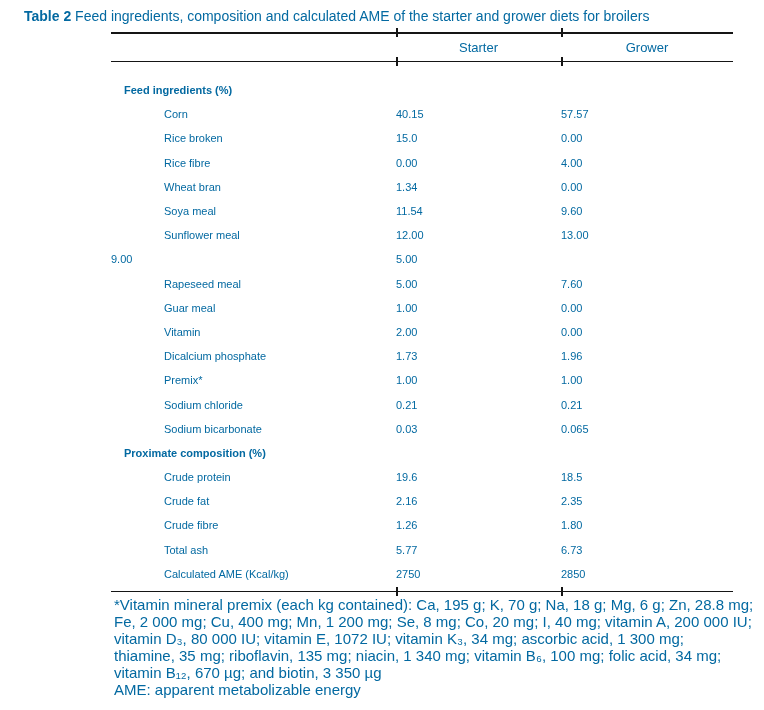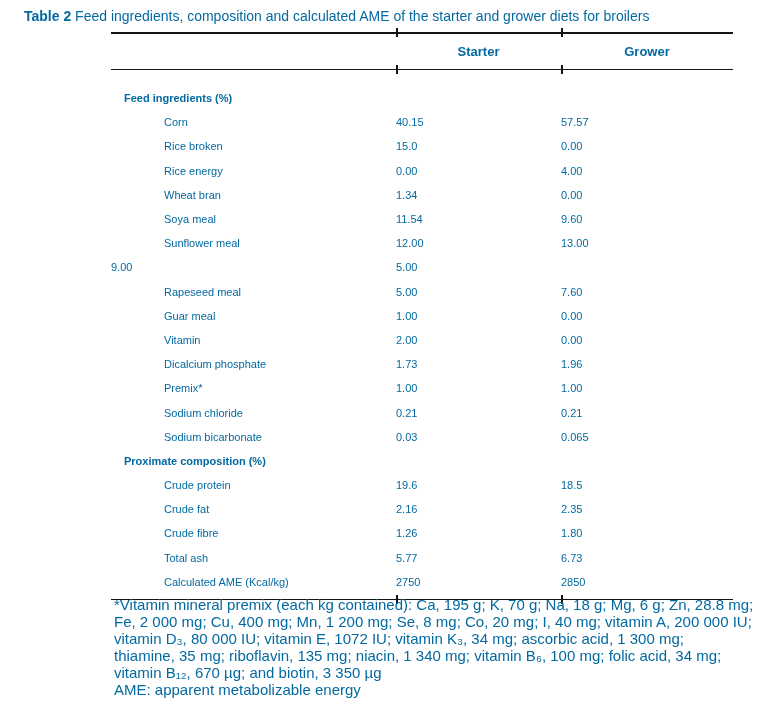--- a/index.html
+++ b/index.html
@@ -5,22 +5,22 @@
   html,body{margin:0;padding:0;background:#fff;}
   .page{position:relative;width:764px;height:710px;background:#ffffff;
         font-family:"Liberation Sans",sans-serif;color:#0369a1;overflow:hidden;margin-left:16px;}
   .title{position:absolute;left:8px;top:7px;width:752px;font-size:14px;line-height:18px;}
   .title .bold{font-weight:bold;}
   .table{position:absolute;left:95px;top:32px;width:622px;}
   .rule{position:relative;height:1.5px;background:#151515;}
   .tick{position:absolute;width:1.5px;height:9px;top:-4px;background:#151515;}
   .tick.t1{left:285px;}
   .tick.t2{left:450px;}
-  .thead{display:grid;grid-template-columns:285px 165px 172px;height:35px;
-         align-items:center;font-weight:bold;font-size:13px;}
+  .thead{display:grid;grid-template-columns:285px 165px 172px;height:27px;
+         align-items:center;font-weight:normal;font-size:13px;}
   .cell-center{text-align:center;}
   .tbody{padding:16px 0 5px 0;font-size:11px;}
   .row{display:grid;grid-template-columns:285px 165px 172px;height:24.2px;align-items:center;}
   .sec-label{font-weight:bold;padding-left:13px;grid-column:1 / span 3;}
   .row-label{padding-left:53px;}
   .num{}
   .footnotes{position:absolute;left:98px;top:596px;width:660px;
              font-size:15px;line-height:17px;white-space:nowrap;}
 </style>
 </head>
@@ -52,21 +52,21 @@
           <div class="row-label">Corn</div>
           <div class="num">40.15</div>
           <div class="num">57.57</div>
         </div>
         <div class="row">
           <div class="row-label">Rice broken</div>
           <div class="num">15.0</div>
           <div class="num">0.00</div>
         </div>
         <div class="row">
-          <div class="row-label">Rice energy</div>
+          <div class="row-label">Rice fibre</div>
           <div class="num">0.00</div>
           <div class="num">4.00</div>
         </div>
         <div class="row">
           <div class="row-label">Wheat bran</div>
           <div class="num">1.34</div>
           <div class="num">0.00</div>
         </div>
         <div class="row">
           <div class="row-label">Soya meal</div>

